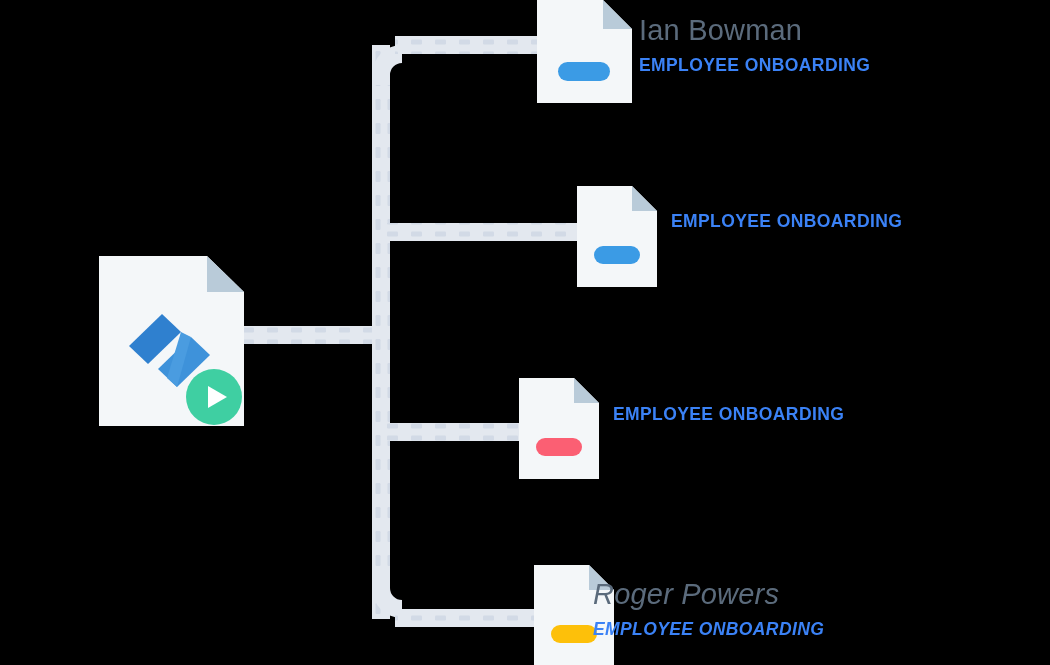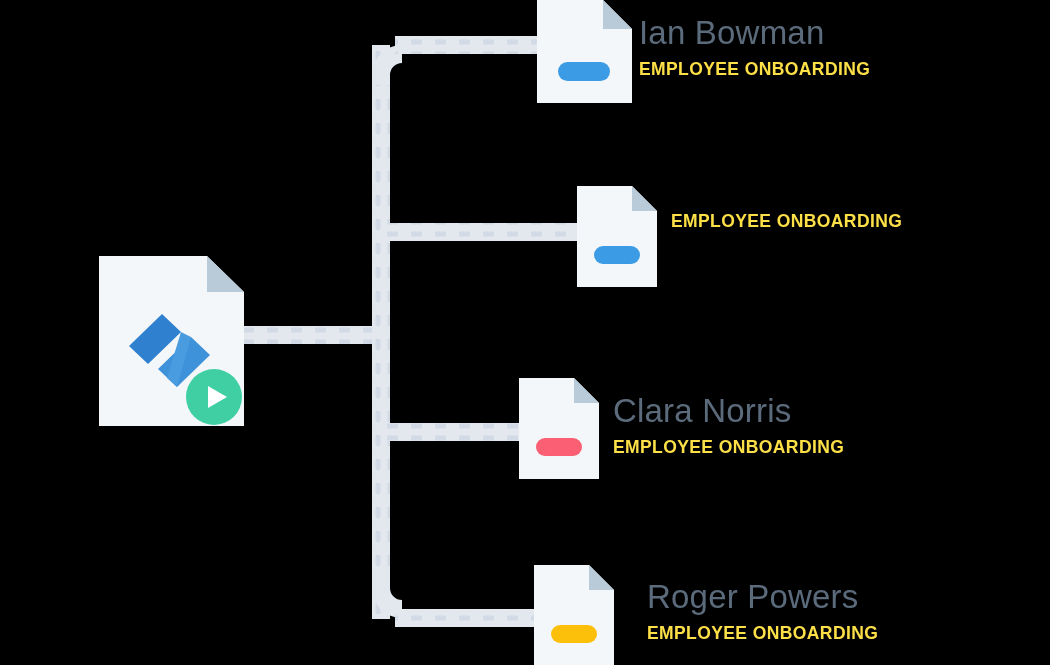--- a/index.html
+++ b/index.html
@@ -17,30 +17,30 @@
   .doc{position:absolute;}
   .doc svg{display:block;}
 
   
   #source{position:absolute;left:99px;top:256px;width:145px;height:170px;}
   #play-btn{position:absolute;left:186px;top:369px;width:56px;height:56px;}
 
   
   .label{position:absolute;white-space:nowrap;}
   .name{
-    font-size:33px;
+    font-size:29px;
     font-weight:400;
     color:#5b6b7c;
     letter-spacing:.2px;
     line-height:1;
   }
   .sub{
     font-size:17.5px;
     font-weight:700;
-    color:#fde047;
+    color:#3b82f6;
     letter-spacing:.4px;
     line-height:1;
     margin-top:12px;
   }
 </style>
 </head>
 <body>
 
 <div id="stage">
 
@@ -135,29 +135,28 @@
   </div>
 
   <div class="doc" style="left:519px;top:378px;">
     <svg width="80" height="101" viewBox="0 0 80 101" xmlns="http://www.w3.org/2000/svg">
       <path d="M0 0 H55 L80 25 V101 H0 Z" fill="#f4f7f9"></path>
       <path d="M55 0 L80 25 H55 Z" fill="#b9cbd9"></path>
       <rect x="17" y="60" width="46" height="18" rx="9" fill="#fb5f73"></rect>
     </svg>
   </div>
   <div class="label" style="left:613px;top:394px;">
-    <div class="name">Clara Norris</div>
     <div class="sub">EMPLOYEE ONBOARDING</div>
   </div>
 
   <div class="doc" style="left:534px;top:565px;">
     <svg width="80" height="100" viewBox="0 0 80 100" xmlns="http://www.w3.org/2000/svg">
       <path d="M0 0 H55 L80 25 V100 H0 Z" fill="#f4f7f9"></path>
       <path d="M55 0 L80 25 H55 Z" fill="#b9cbd9"></path>
       <rect x="17" y="60" width="46" height="18" rx="9" fill="#fdc00a"></rect>
     </svg>
   </div>
-  <div class="label" style="left:647px;top:580px;">
+  <div class="label" style="left:593px;top:580px;font-style:italic;">
     <div class="name">Roger Powers</div>
     <div class="sub">EMPLOYEE ONBOARDING</div>
   </div>
 
 </div>
 
 </body></html>

